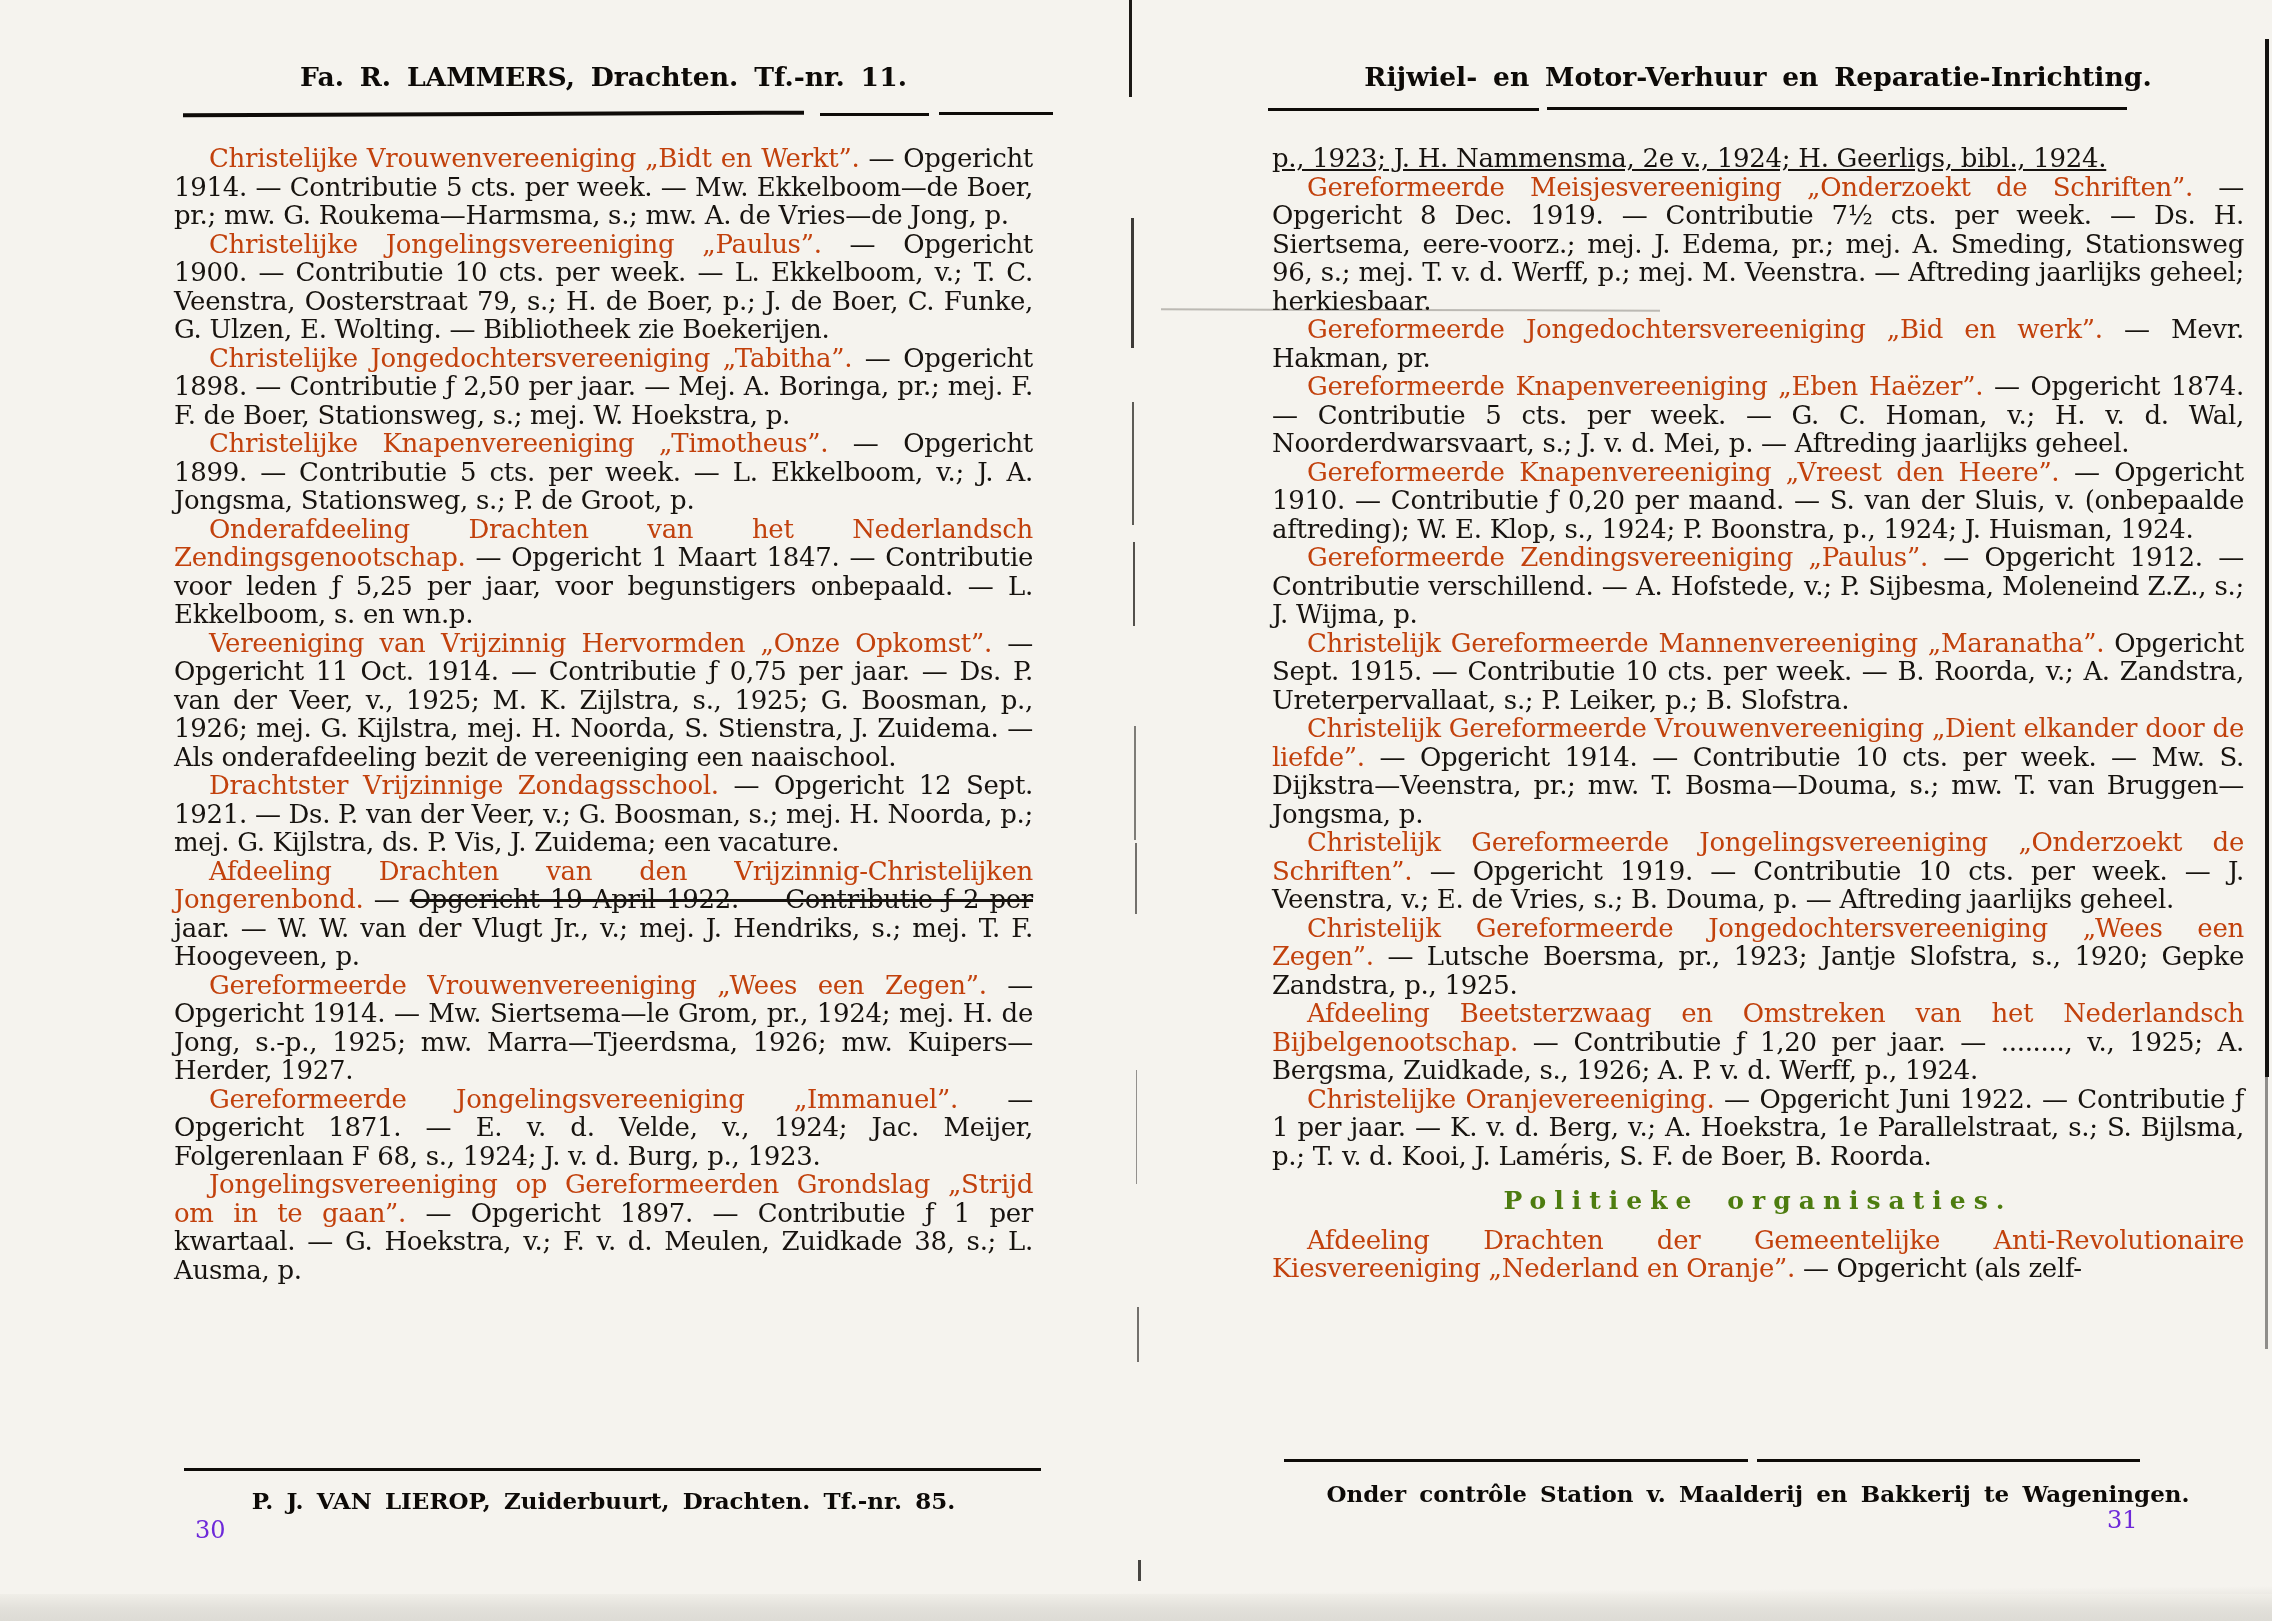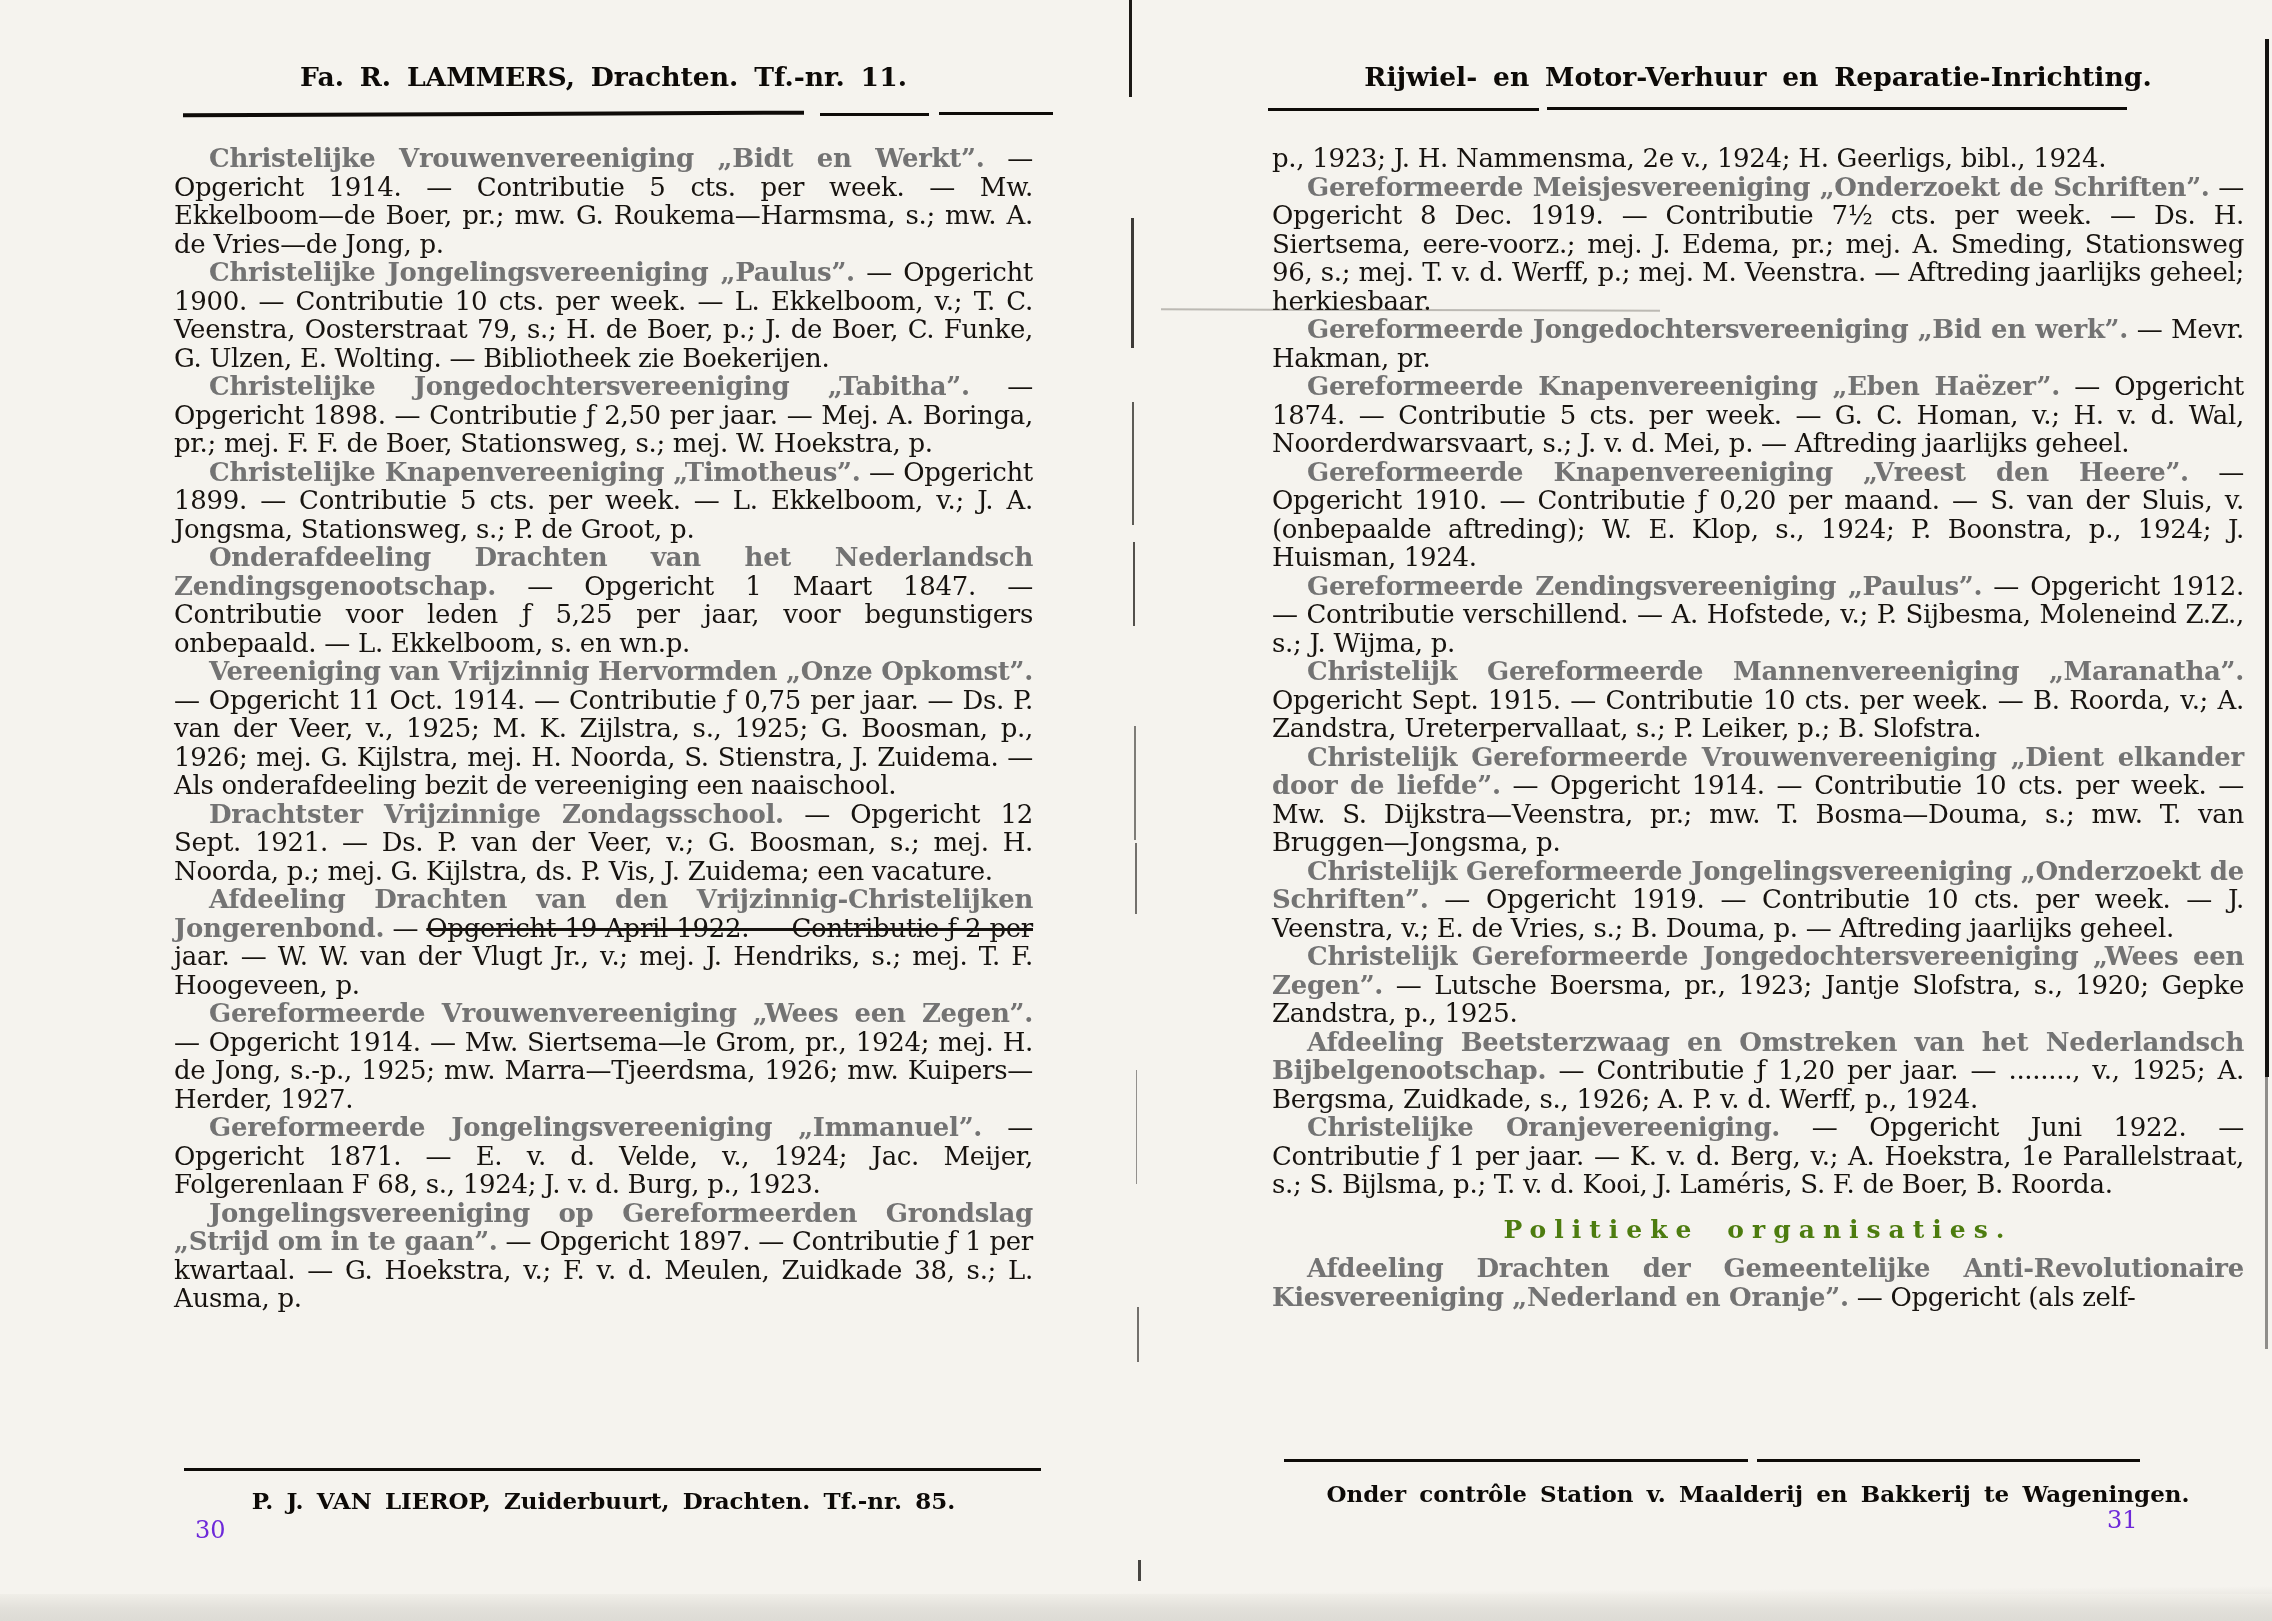--- a/index.html
+++ b/index.html
@@ -17,22 +17,22 @@
     font-weight:bold;font-size:26.6px;word-spacing:6.5px;white-space:nowrap;
     color:#0d0a07;
   }
   .rule{position:absolute;background:#0e0b08;height:3.9px;}
   .body-col{
     position:absolute;top:144px;left:0;right:0;
     font-size:26px;line-height:28.5px;text-align:justify;
     letter-spacing:-0.3px;
   }
   p.entry{margin:0;text-indent:35px;}
-  p.entry.noindent{text-indent:0;}
-  p.entry b{font-weight:bold;color:#737373;}
+  p.entry.noindent{text-indent:0;text-decoration:underline;}
+  p.entry b{font-weight:normal;color:#c2410c;}
   .strike{text-decoration:line-through;text-decoration-thickness:2.6px;}
   .section-heading{
     text-align:center;font-weight:bold;font-size:25px;line-height:28.5px;
     letter-spacing:0.32em;word-spacing:0.45em;margin:17px 0 10.4px 0;
     color:#4d7c0f;
   }
   .page-footer{
     position:absolute;left:0;right:0;text-align:center;
     font-weight:bold;font-size:23px;word-spacing:5.2px;white-space:nowrap;
     color:#0d0a07;

